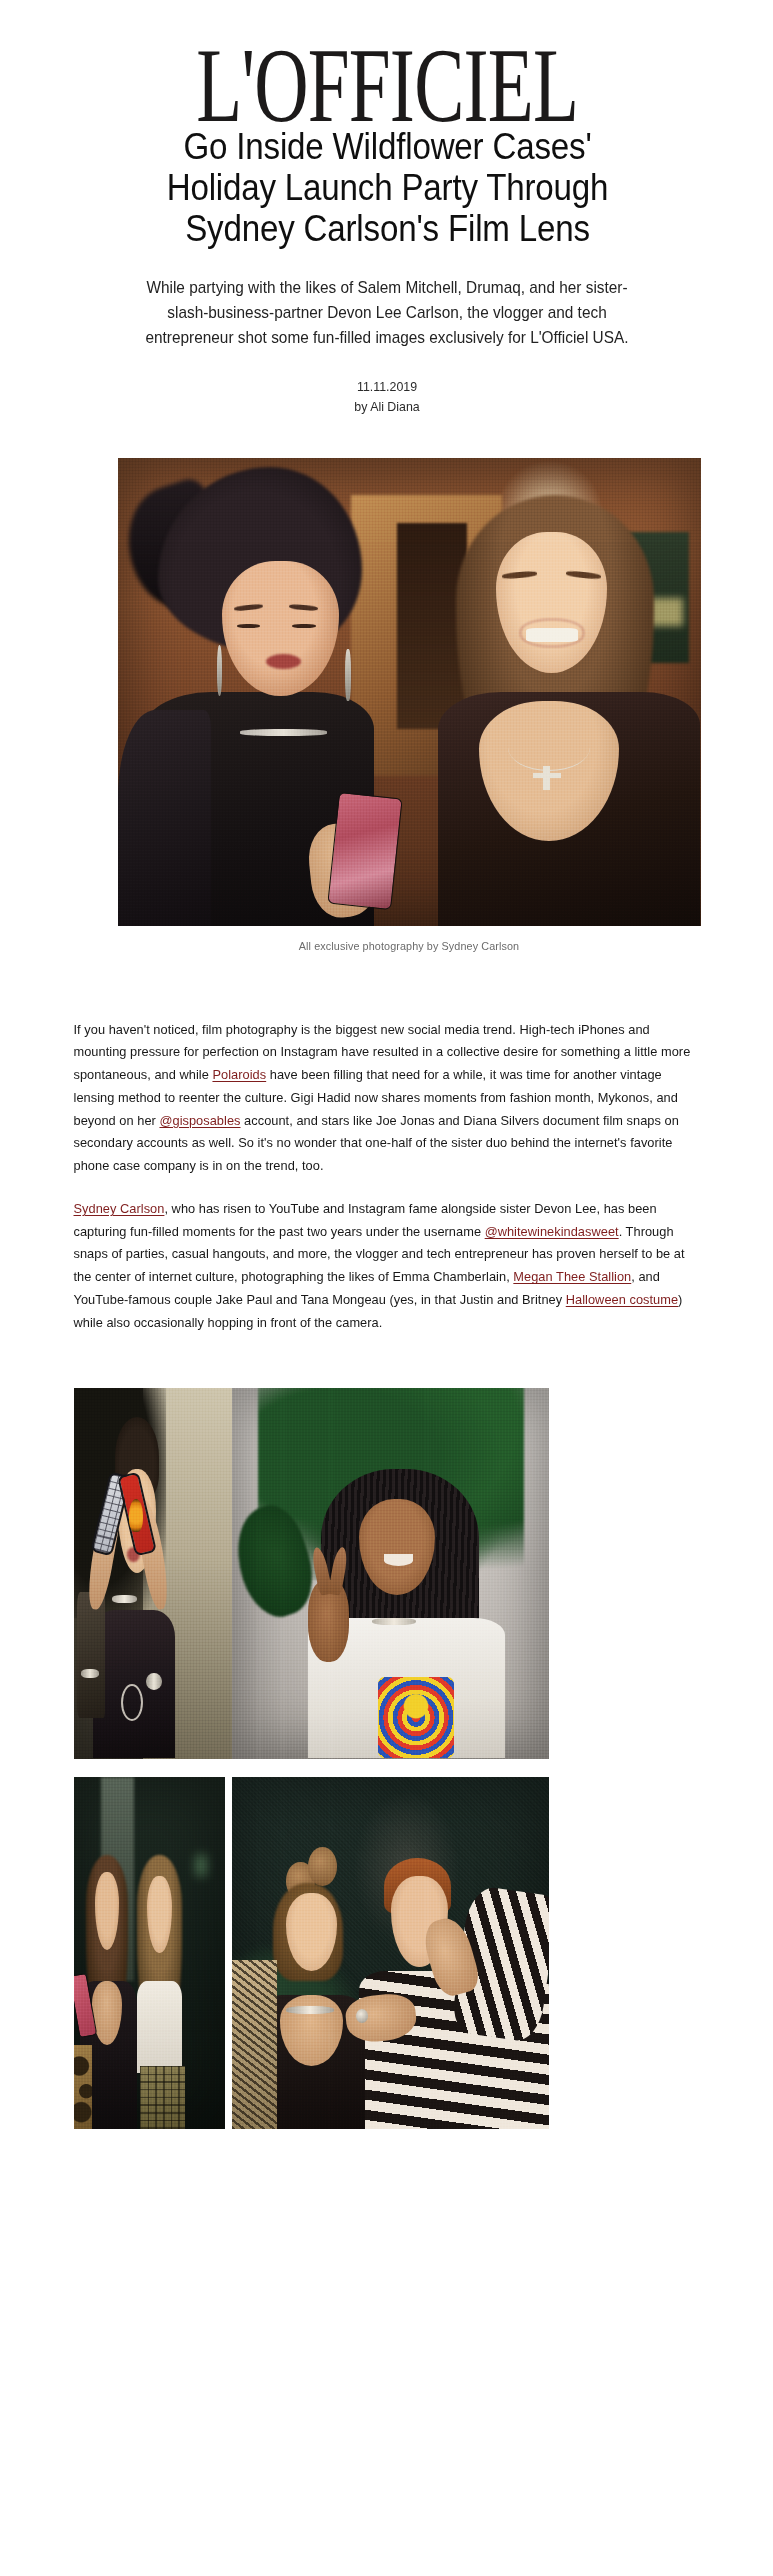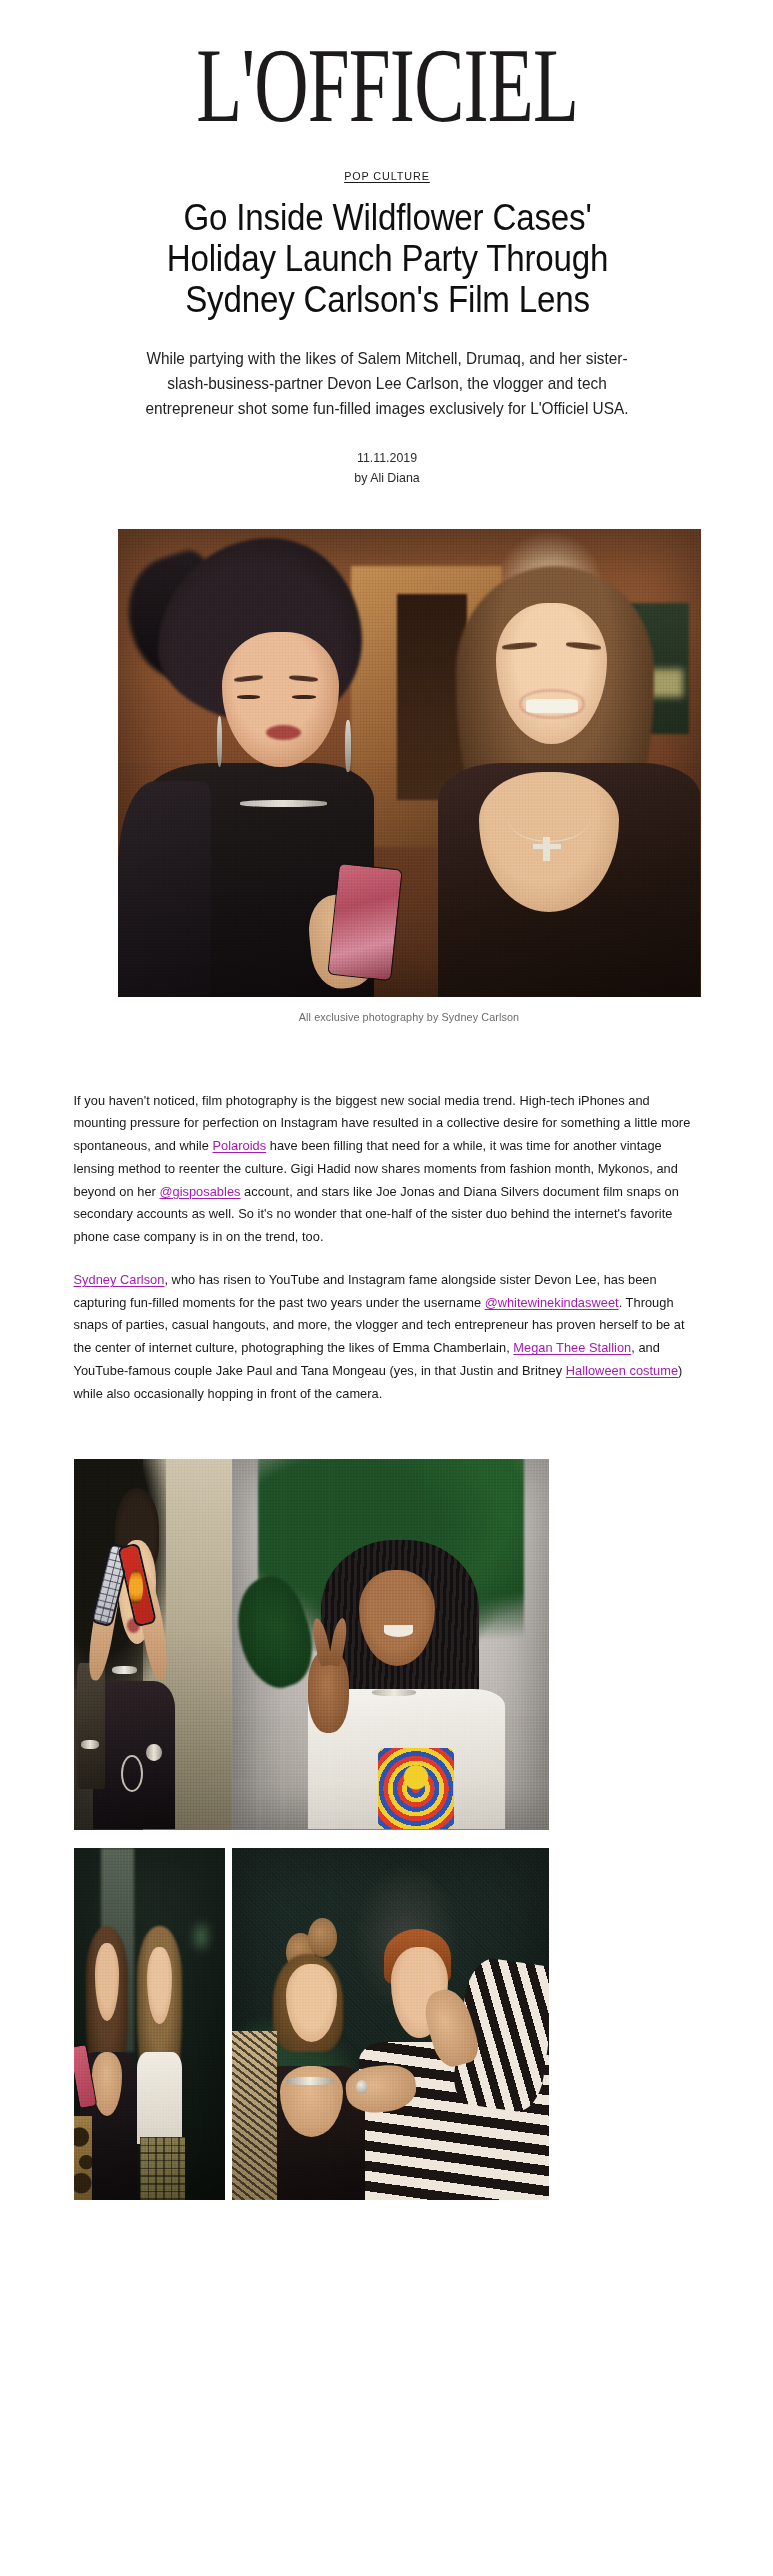--- a/index.html
+++ b/index.html
@@ -126,21 +126,21 @@
   }
   .body-wrap p {
     font-size: 12.8px;
     line-height: 1.78;
     color: #181818;
     margin: 0 0 20px 0;
     letter-spacing: 0.04px;
   }
   .body-wrap p:last-child { margin-bottom: 0; }
   .lnk {
-    color: #a21caf;
+    color: #7f1d1d;
     text-decoration: underline;
     text-underline-offset: 1.5px;
     text-decoration-thickness: 0.8px;
     cursor: pointer;
   }
 
   
   .grid {
     width: 627px;
     margin: 53px auto 0;
@@ -610,23 +610,20 @@
 </style>
 </head>
 <body>
 
 <div class="page">
 
   <header class="masthead">
     <div class="logo">L'OFFICIEL</div>
   </header>
 
-  <div class="kicker-wrap">
-    <a class="kicker">POP CULTURE</a>
-  </div>
 
   <h1 class="headline">Go Inside Wildflower Cases' Holiday Launch Party Through Sydney Carlson's Film Lens</h1>
 
   <p class="dek">While partying with the likes of Salem Mitchell, Drumaq, and her sister-slash-business-partner Devon Lee Carlson, the vlogger and tech entrepreneur shot some fun-filled images exclusively for L'Officiel USA.</p>
 
   <div class="byline">
     <div>11.11.2019</div>
     <div>by Ali Diana</div>
   </div>
 

